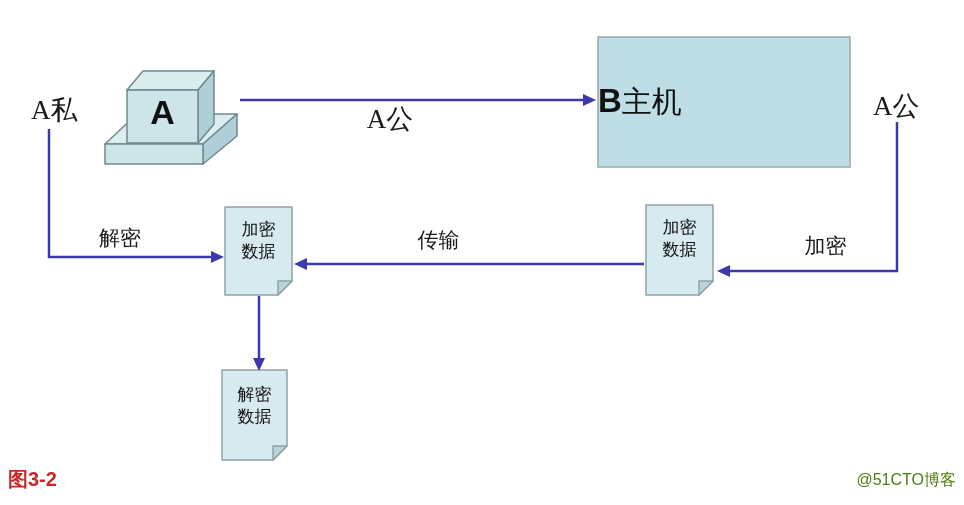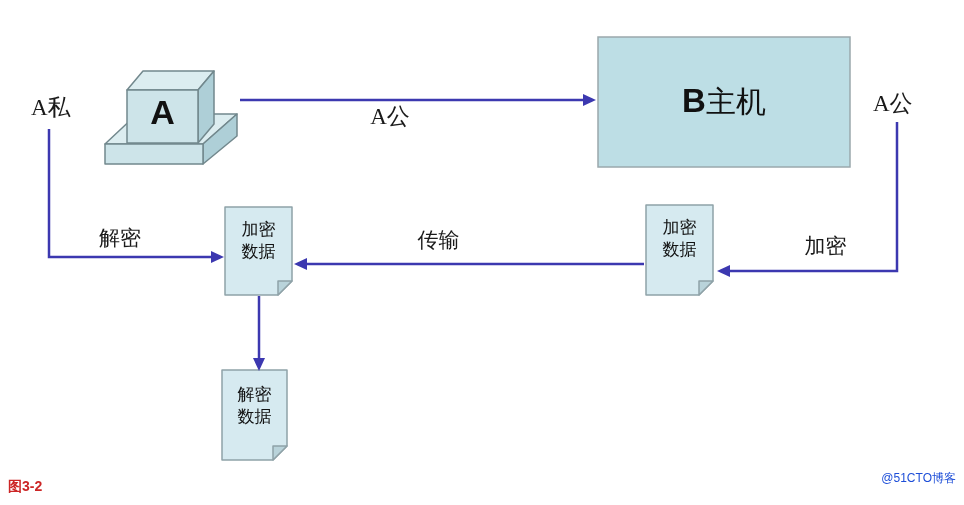--- a/index.html
+++ b/index.html
@@ -20,66 +20,66 @@
     left: 0;
     top: 0;
   }
   .lbl {
     position: absolute;
     color: #1a1a1a;
     font-family: "Liberation Serif", "DejaVu Serif", serif;
     white-space: nowrap;
   }
   .lbl.center { text-align: center; }
-  .key-label { font-size: 23px; }
+  .key-label { font-size: 27px; }
   .edge-label { font-size: 21px; }
   .machine-label {
     position: absolute;
     left: 127px; top: 93px; width: 71px;
     text-align: center;
     font-family: "Liberation Sans", sans-serif;
     font-weight: bold;
     font-size: 34px;
     color: #111;
   }
   .host-label {
     position: absolute;
     left: 598px; top: 82px; width: 252px;
-    text-align: center;
+    text-align: left;
     font-size: 30px;
     color: #111;
     font-family: "Liberation Serif", "DejaVu Serif", serif;
   }
   .host-label .b {
     font-family: "Liberation Sans", sans-serif;
     font-weight: bold;
     font-size: 33px;
   }
   .doc-text {
     position: absolute;
     text-align: center;
     font-size: 17px;
     line-height: 22px;
     color: #111;
     font-family: "Liberation Serif", "DejaVu Serif", serif;
   }
   .doc-text span { display: block; }
   .caption {
     position: absolute;
-    left: 8px; top: 478px;
-    font-size: 14px;
+    left: 8px; top: 466px;
+    font-size: 20px;
     font-weight: bold;
     color: #cc2626;
     font-family: "Liberation Sans", sans-serif;
   }
   .watermark {
     position: absolute;
     right: 8px; top: 470px;
-    font-size: 12px;
-    color: #1d4ed8;
+    font-size: 16px;
+    color: #4d7c0f;
     font-family: "Liberation Sans", sans-serif;
   }
 </style>
 </head>
 <body>
 
 <div class="canvas">
 
   <svg width="964" height="505" viewBox="0 0 964 505">
 

